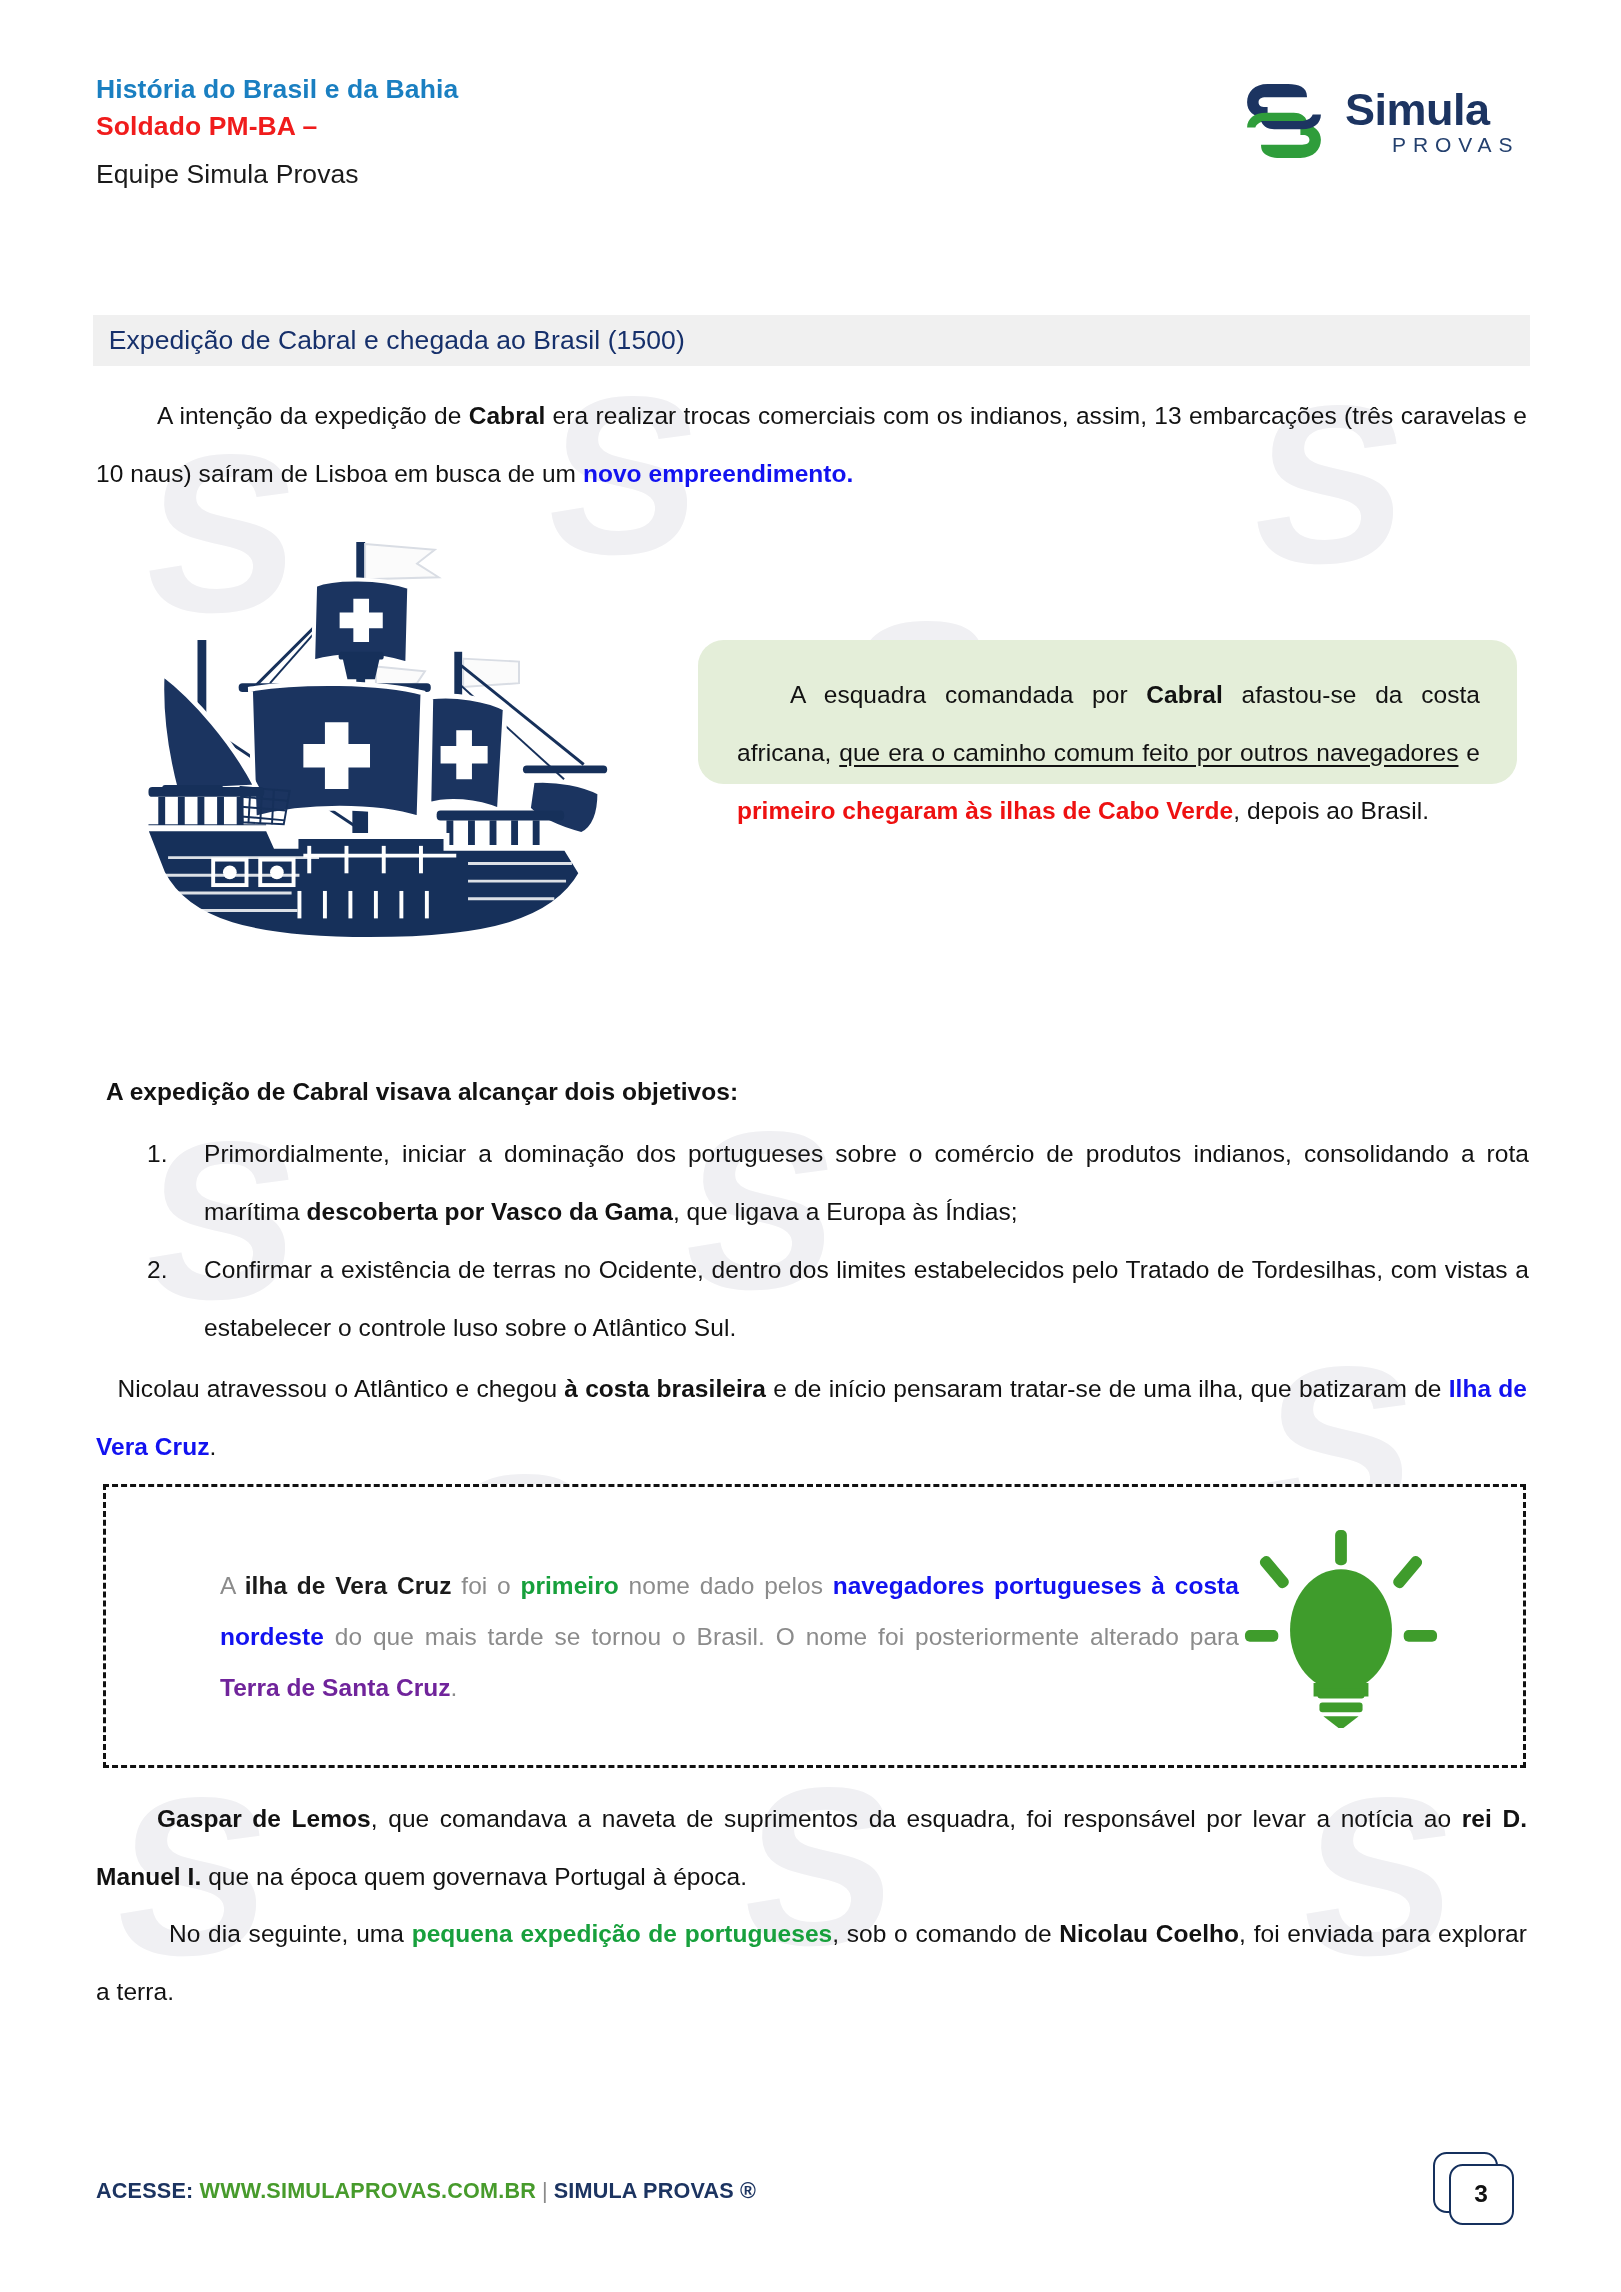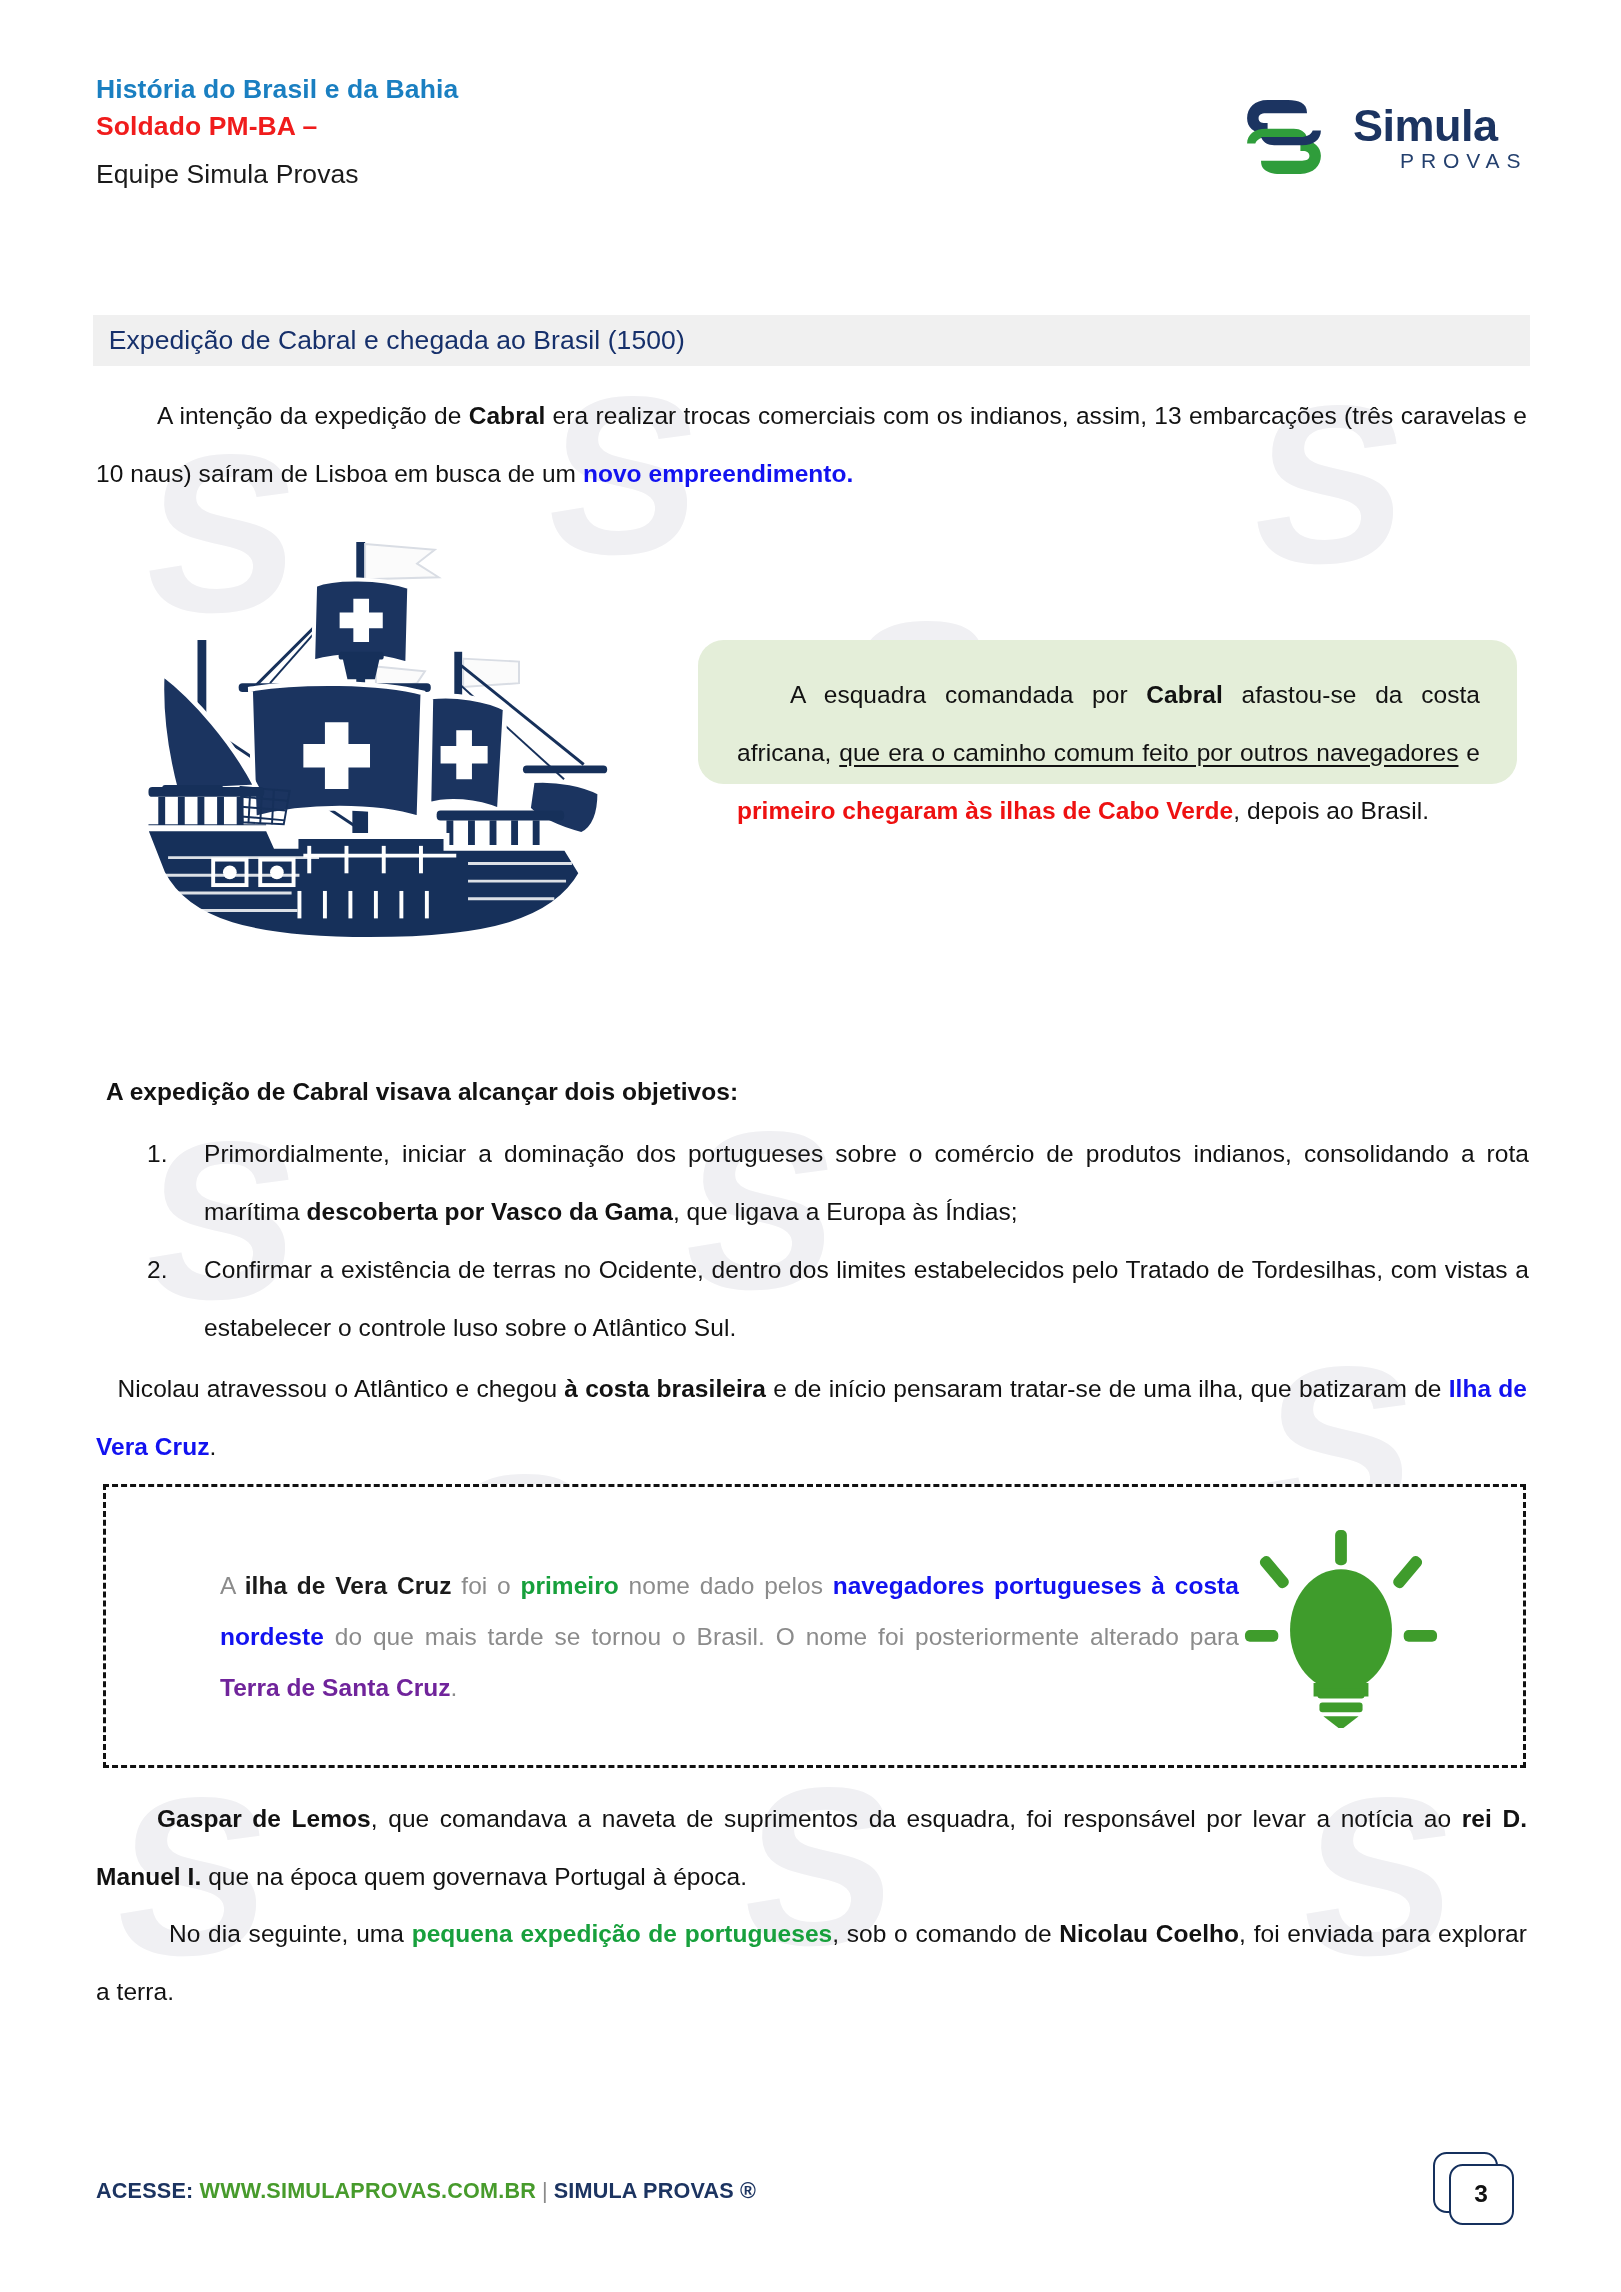--- a/index.html
+++ b/index.html
@@ -19,22 +19,22 @@
 
   .page{position:relative;z-index:2;width:1621px;height:2293px;border-radius:12px;}
 
   
   .header{position:absolute;left:96px;top:71px;width:1431px;height:127px;}
   .hdr-l1{font-size:26.5px;font-weight:700;color:#1a7fc1;line-height:1.38;letter-spacing:0.1px;}
   .hdr-l2{font-size:26.5px;font-weight:700;color:#f01c1c;line-height:1.38;letter-spacing:0.1px;}
   .hdr-l3{font-size:26.5px;font-weight:400;color:#1a1a1a;line-height:1.38;letter-spacing:0.1px;margin-top:12px;}
 
   
-  .logo{position:absolute;right:94px;top:92px;width:284px;height:90px;
-        display:flex;align-items:center;gap:28px;}
+  .logo{position:absolute;right:94px;top:76px;width:284px;height:90px;
+        display:flex;align-items:center;gap:20px;}
   .logo-mark{width:82px;height:82px;flex:0 0 82px;position:relative;}
   .logo-txt{display:flex;flex-direction:column;align-items:flex-start;line-height:1;}
   .logo-simula{font-size:45px;font-weight:700;color:#1c3461;letter-spacing:-0.5px;}
   .logo-provas{font-size:21px;font-weight:500;color:#24406e;letter-spacing:6.9px;
                margin-top:2px;margin-left:47px;}
 
   
   .band{position:absolute;left:93px;top:315px;width:1437px;height:51px;
         background:#f0f0f0;display:flex;align-items:center;}
   .band-title{font-size:26.5px;font-weight:400;color:#16306b;padding-left:15.7px;letter-spacing:0.1px;}

